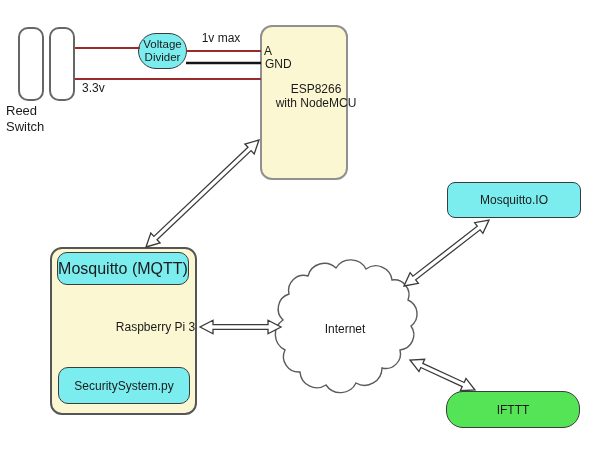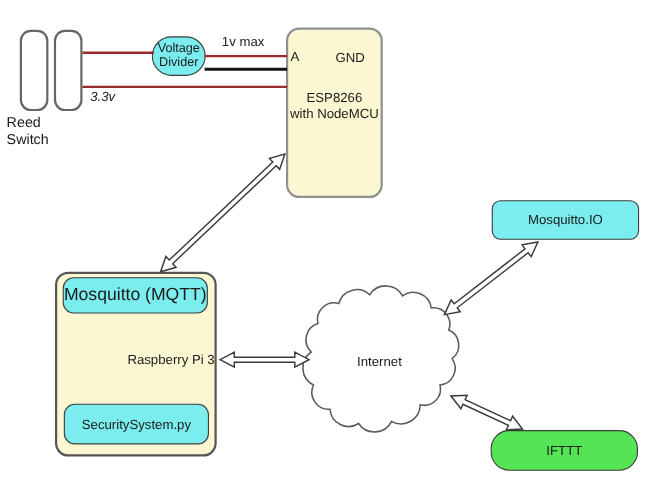--- a/index.html
+++ b/index.html
@@ -12,26 +12,26 @@
   .yellow{background:var(--yellow,#FBF7D2);}
   .green{background:var(--green,#55E455);border:1.5px solid var(--outline,#3C3C3C);}
 
   .reed-contact{position:absolute;width:26px;height:74px;border:2px solid #666;border-radius:10px;background:#fff;z-index:1;box-sizing:border-box;}
   .lbl{position:absolute;z-index:1;font-size:12px;line-height:14px;white-space:nowrap;}
   .lbl.center{text-align:center;white-space:normal;}
 
   #reed-label{left:6px;top:103px;width:80px;font-size:13px;line-height:16px;}
   #vd-box{left:138px;top:33px;width:49px;height:36px;border-radius:18px;font-size:11.5px;line-height:13px;}
   #lbl-1vmax{left:198px;top:31px;width:46px;text-align:center;}
-  #lbl-33v{left:82px;top:81px;font-style:italic;}
+  #lbl-33v{left:82px;top:81px;}
 
   #esp-box{left:260px;top:25px;width:88px;height:155px;border:2px solid #909090;border-radius:12px;}
   #esp-pin-a{left:264px;top:44px;}
-  #esp-pin-gnd{left:265px;top:45px;margin-left:40px;}
-  #esp-label{left:260px;top:83px;width:88px;font-size:12px;line-height:13.5px;text-align:center;}
+  #esp-pin-gnd{left:265px;top:57px;}
+  #esp-label{left:260px;top:83px;width:88px;font-size:12px;line-height:13.5px;text-align:center;padding-left:12px;}
 
   #rpi-box{left:50px;top:247px;width:147px;height:168px;border:2px solid #555;border-radius:12px;}
   #mqtt-box{left:57px;top:252px;width:132px;height:33px;border-radius:10px;font-size:16px;}
   #rpi-label{left:50px;top:320px;width:147px;text-align:center;margin-left:32px;}
   #sec-box{left:58px;top:367px;width:132px;height:37px;border-radius:10px;font-size:12px;}
 
   #internet-label{left:305px;top:322px;width:80px;text-align:center;z-index:3;}
   #adafruit-box{left:447px;top:182px;width:134px;height:36px;border-radius:8px;font-size:12px;}
   #ifttt-box{left:446px;top:391px;width:134px;height:37px;border-radius:17px;font-size:12px;}
 

